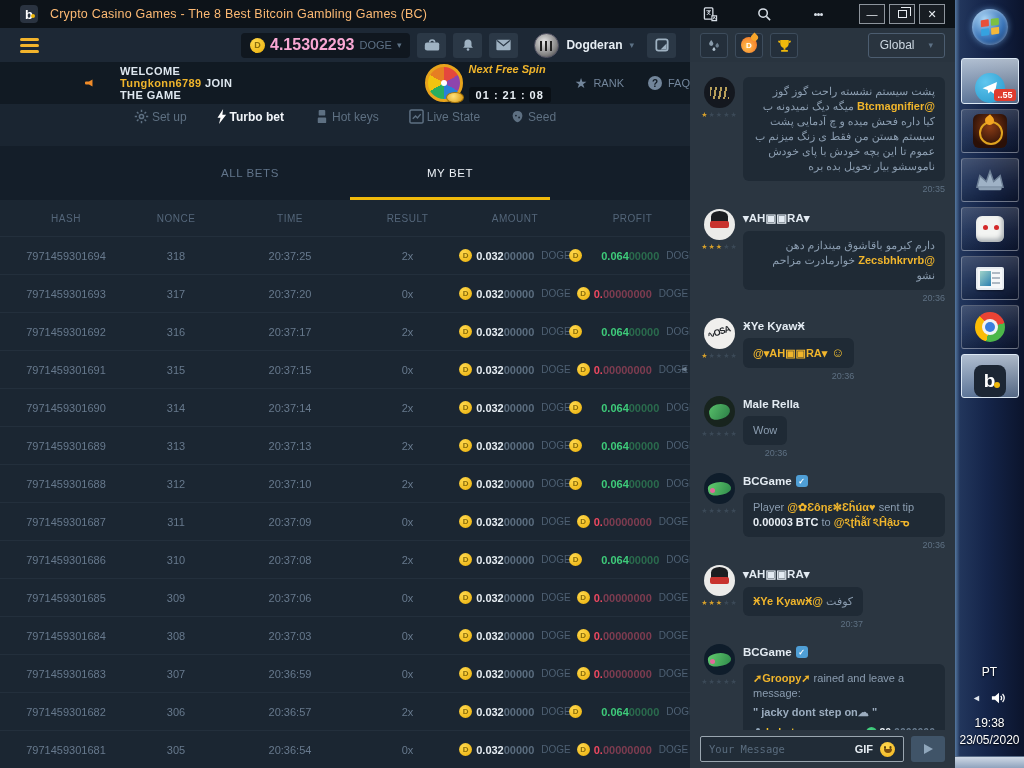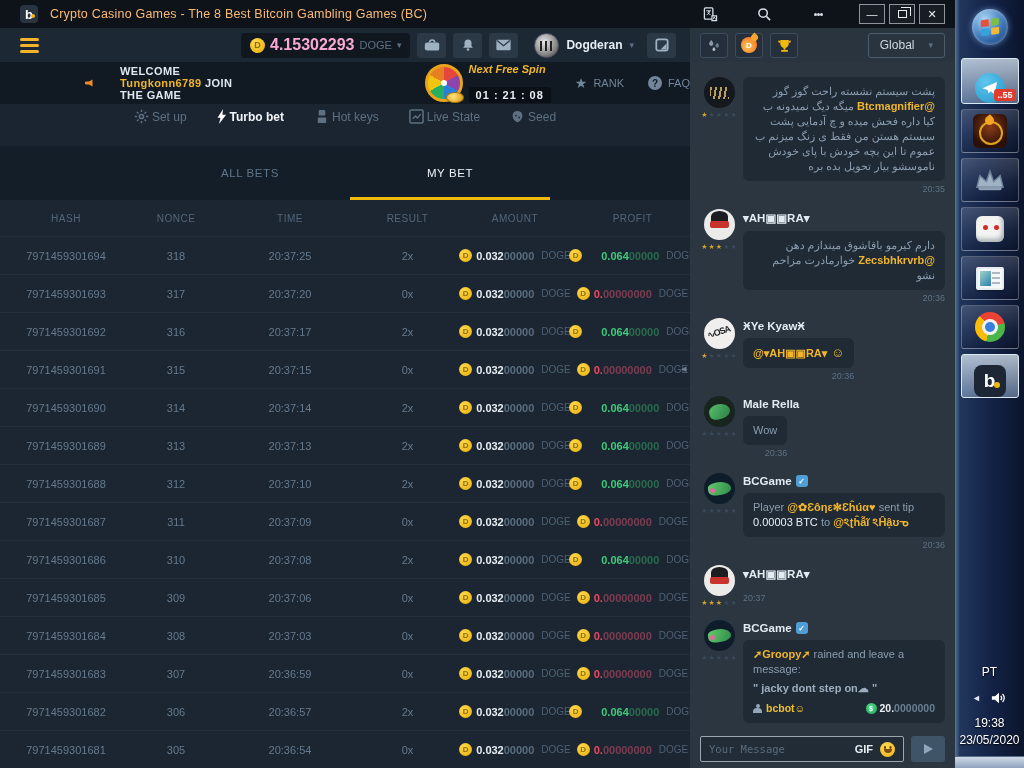--- a/index.html
+++ b/index.html
@@ -177,21 +177,21 @@
   .star { font-size:7px; color:#3c4a58; }
   .star.gold { color:#d9a22b; }
   .msg-body { flex:1; min-width:0; padding-left:3px; }
   .msg-user { font-size:11.5px; font-weight:bold; color:#e3ebf2; margin:2px 0 6px; display:flex; align-items:center; gap:4px;}
   .bcbadge { width:12px; height:12px; border-radius:3px; background:#4f9fd6; color:#fff; font-size:8px;
     display:inline-flex; align-items:center; justify-content:center; }
   .bubble { background:#1f2a35; border-radius:6px; padding:7px 10px; font-size:11px; line-height:15px;
     color:#8b9db0; display:inline-block; max-width:100%; }
   .bubble[dir="rtl"] { text-align:right; }
   .seg-mention { color:#f0b52c; font-weight:bold; }
-  .seg-strong { color:#e9eff5; font-weight:normal; }
+  .seg-strong { color:#e9eff5; font-weight:bold; }
   .seg-emoji { color:#f5c131; font-size:13px; }
   .bubble-wrap { display:inline-block; max-width:100%; }
   .msg-time { font-size:9px; color:#5e7082; text-align:right; margin-top:3px; }
   .rain-intro { margin-bottom:4px; }
   .rain-quote { color:#9cadbf; font-weight:bold; margin-bottom:5px; }
   .rain-list { }
   .rain-row { display:flex; align-items:center; height:15px; font-size:10.5px; }
   .person { width:9px; height:10px; position:relative; margin-right:4px; flex:none;}
   .person::before{ content:""; position:absolute; left:2.5px; top:0; width:4px; height:4px; border-radius:50%; background:#93a7ba;}
   .person::after{ content:""; position:absolute; left:0; top:4.5px; width:9px; height:5px; border-radius:4px 4px 0 0; background:#93a7ba;}
@@ -769,20 +769,21 @@
               <span class="star">★</span>
               <span class="star">★</span>
             </span>
       </div>
       <div class="msg-body">
         <div class="msg-user">
           <span class="uname">▾AH▣▣RA▾</span>
 
         </div>
         <div class="bubble-wrap">
+          <div class="bubble" dir="rtl"><span class="seg-text">کوفت </span><span class="seg-mention">@ӾYe KyawӾ</span></div>
           <div class="msg-time">20:37</div>
         </div>
       </div>
     </div>
 
     <div class="msg">
       <div class="msg-left">
         <span class="avatar avatar--bcgame"></span>
         <span class="stars">
               <span class="star">★</span>

